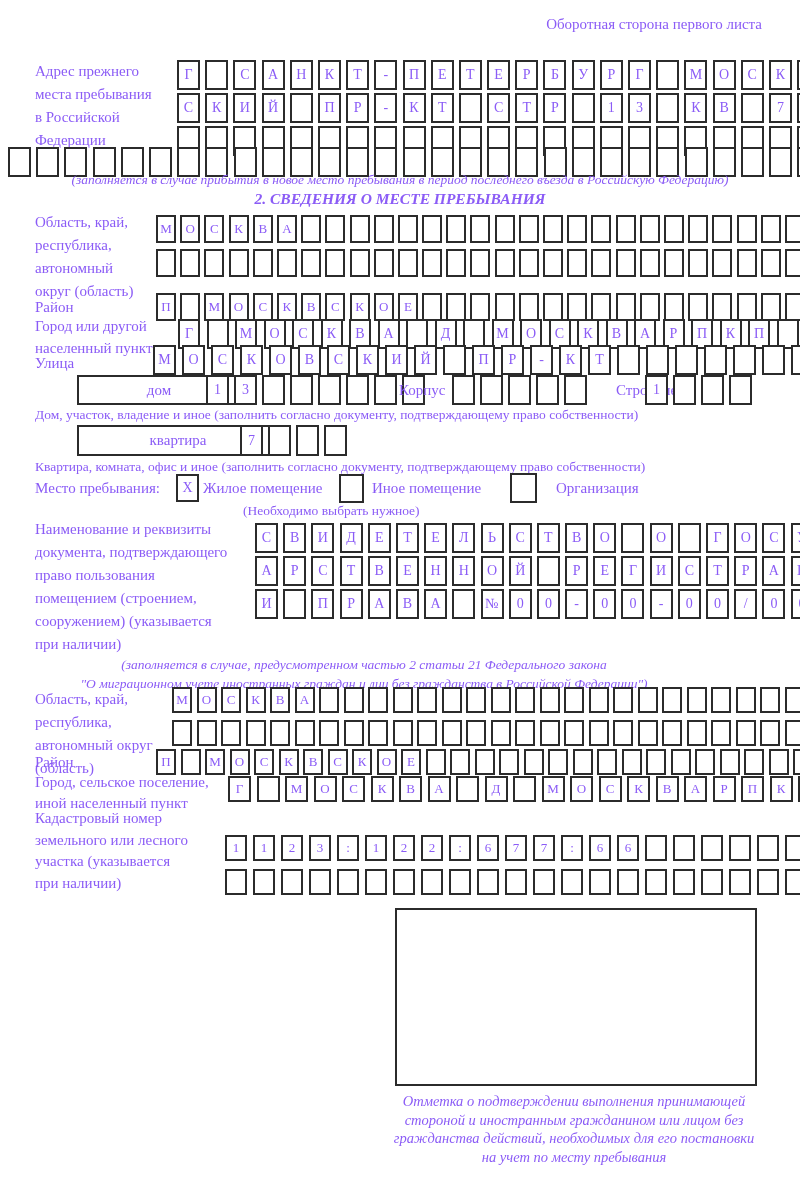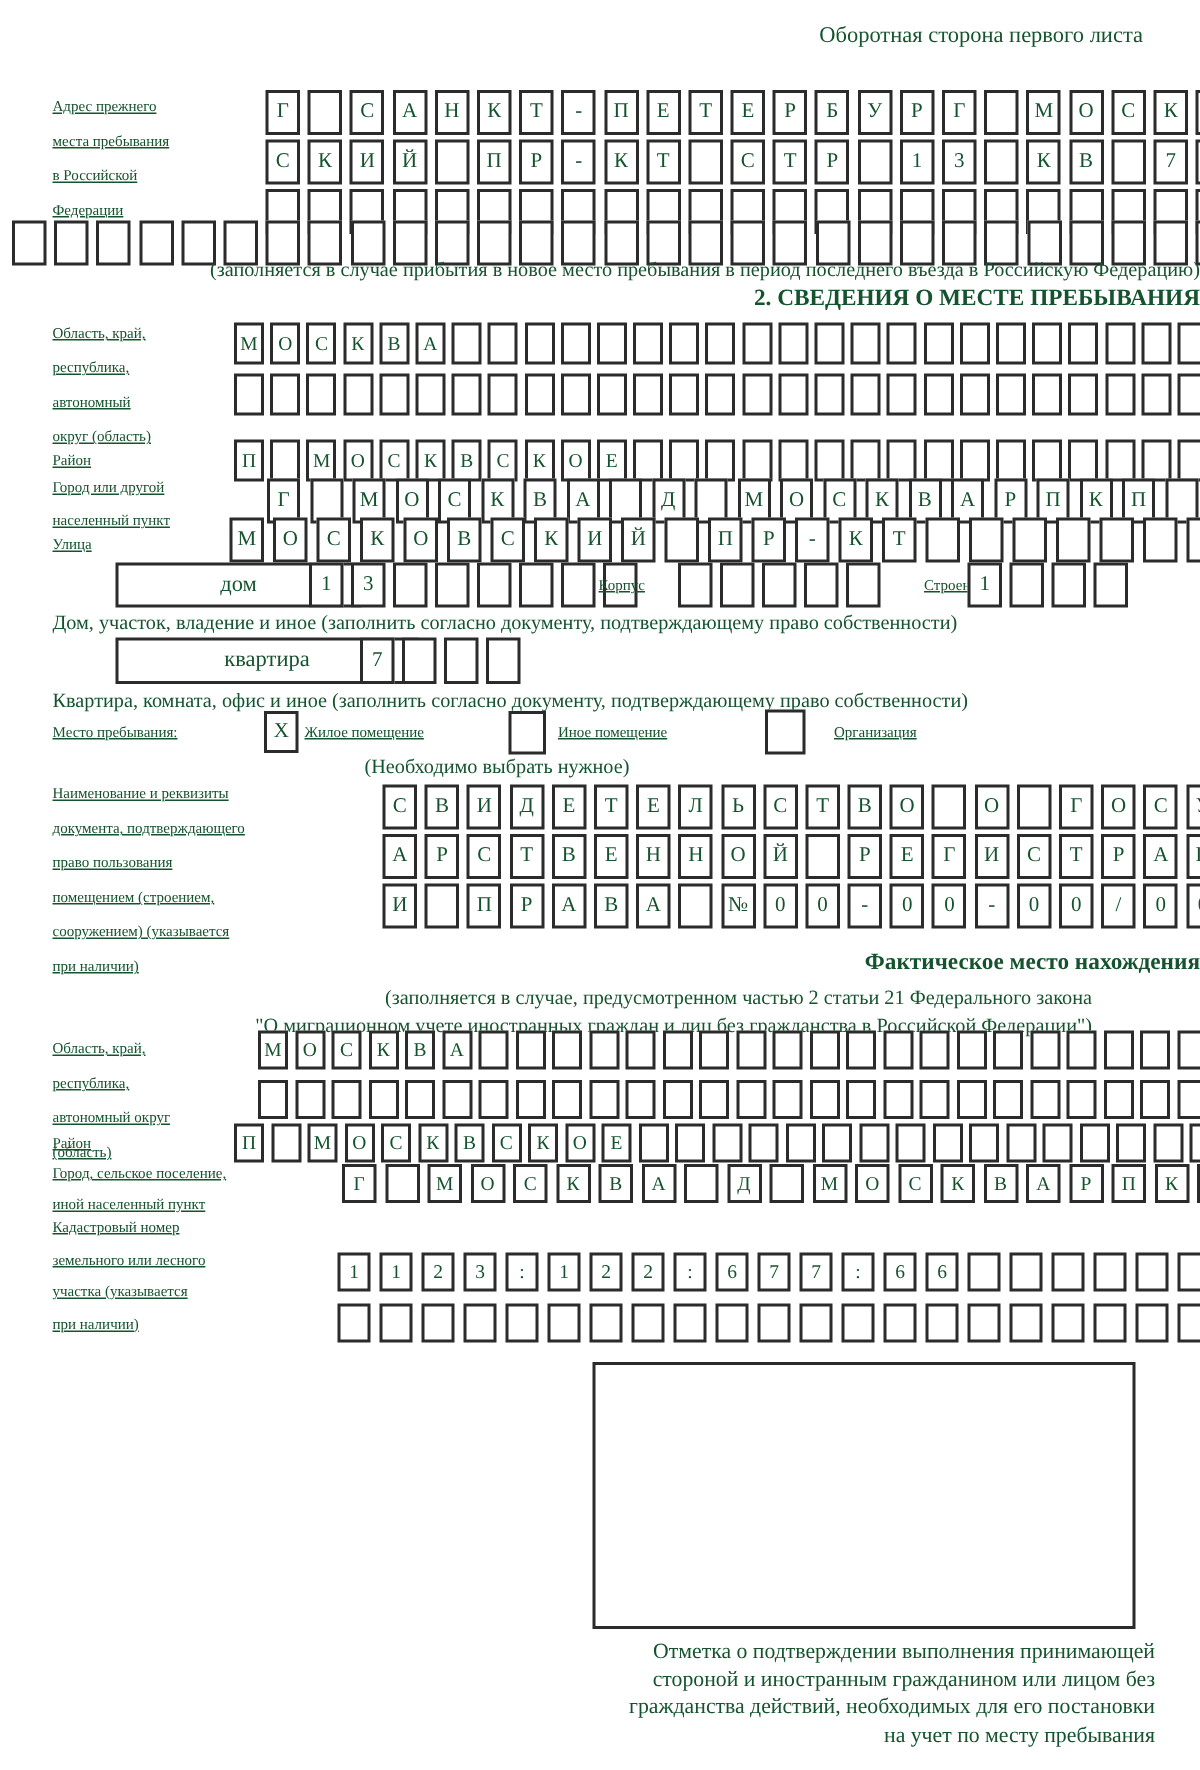--- a/index.html
+++ b/index.html
@@ -1,22 +1,22 @@
 <!DOCTYPE html>
 <html><head>
 <meta charset="utf-8">
 <style>
   html,body{margin:0;padding:0;background:#fff;}
   .page{position:relative;width:800px;height:1180px;background:#fff;overflow:hidden;
-        font-family:"Liberation Serif","DejaVu Serif",serif;color:#14532d;}
+        font-family:"Liberation Serif","DejaVu Serif",serif;color:#8b5cf6;}
   .abs{position:absolute;}
-  .lbl{font-size:10px;line-height:23px;text-decoration:underline;}
+  .lbl{font-size:15px;line-height:23px;}
   .multiline{white-space:pre-line;}
   .caption{font-size:13.5px;}
-  .center{text-align:right;}
+  .center{text-align:center;font-style:italic;}
   .bold{font-weight:bold;}
   .cellrow{display:flex;}
   .cell{display:inline-flex;align-items:center;justify-content:center;flex:none;
         border:2px solid #2b2b2b;background:#fff;font-size:14px;}
   
   .g-addr .cell{width:19px;height:26px;margin-right:5.2px;}
   .g-addr .cellrow{margin-bottom:3px;}
   .g-sm .cell{width:16px;height:24px;margin-right:4.2px;font-size:13px;}
   .g-sm .cellrow{margin-bottom:6px;}
   .g-city1 .cell{width:18px;height:26px;margin-right:6.5px;}
@@ -439,21 +439,20 @@
         <span class="cell">0</span>
         <span class="cell">-</span>
         <span class="cell">0</span>
         <span class="cell">0</span>
         <span class="cell">/</span>
         <span class="cell">0</span>
         <span class="cell">0</span>
       </div>
     </div>
 
-  <div class="abs center bold" style="top:633px;left:0;width:800px;font-size:15.5px;">Фактическое место нахождения</div>
   <div class="abs caption center multiline" style="top:655px;left:0;width:728px;line-height:19px;">(заполняется в случае, предусмотренном частью 2 статьи 21 Федерального закона
 "О миграционном учете иностранных граждан и лиц без гражданства в Российской Федерации")</div>
 
   <div class="abs lbl multiline" style="top:688px;left:35px;width:135px;">Область, край,
 республика,
 автономный округ
 (область)</div>
   <div class="abs g-sm2" style="top:687px;left:172px;">
       <div class="cellrow">
         <span class="cell">М</span>

